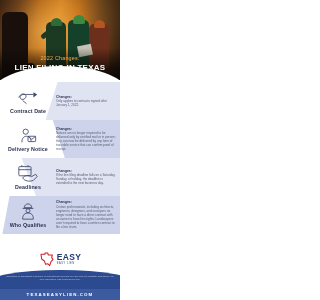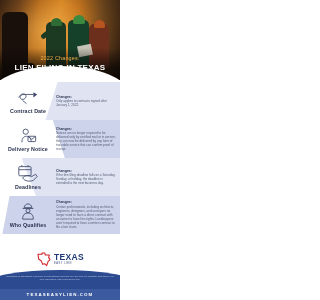--- a/index.html
+++ b/index.html
@@ -176,21 +176,21 @@
   </div>
 
   <div class="footer">
     <div class="logo-wrap">
       <div class="tx-shape">
         <svg viewBox="0 0 24 24" fill="none" stroke="#d0232b" stroke-width="1.6" stroke-linejoin="round">
           <path d="M3 5 L9 5 L9 3 L13 3 L14 6 L20 6 L19 10 L21 13 L18 16 L16 22 L13 19 L10 20 L8 15 L4 12 Z"></path>
         </svg>
       </div>
       <div class="logo-txt">
-        <div class="logo-main">TEXAS</div>
+        <div class="logo-main">EASY</div>
         <div class="logo-sub">EASY LIEN</div>
       </div>
     </div>
     <div class="f-wave"></div>
     <div class="disclaim">Information on this graphic is provided for informational purposes only and does not constitute legal advice. For more information, visit texaseasylien.com.</div>
     <div class="urlbar">
       <span class="urltxt">TEXASEASYLIEN.COM</span>
     </div>
   </div>
 

